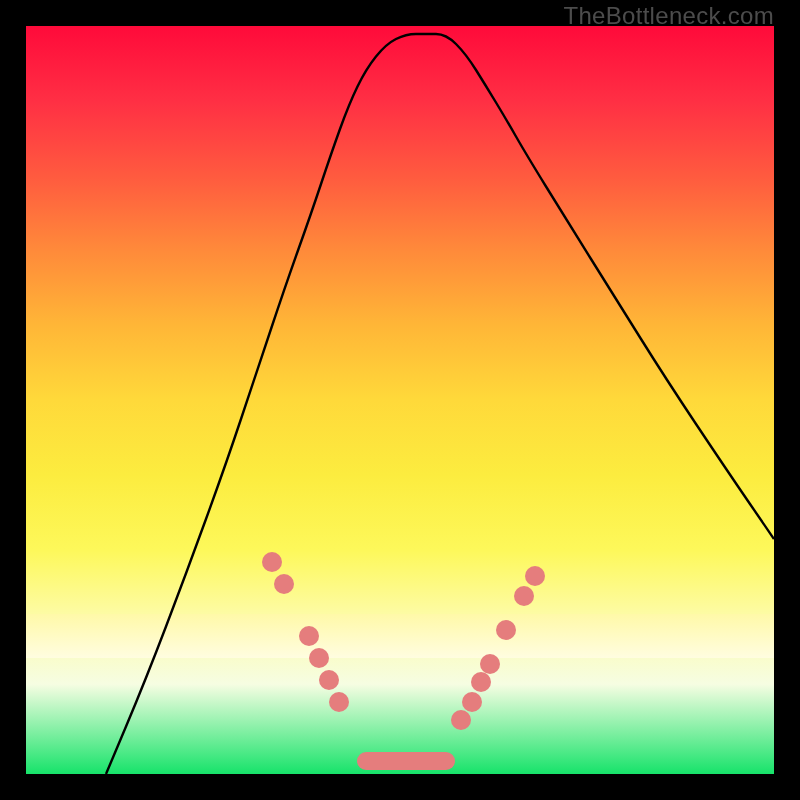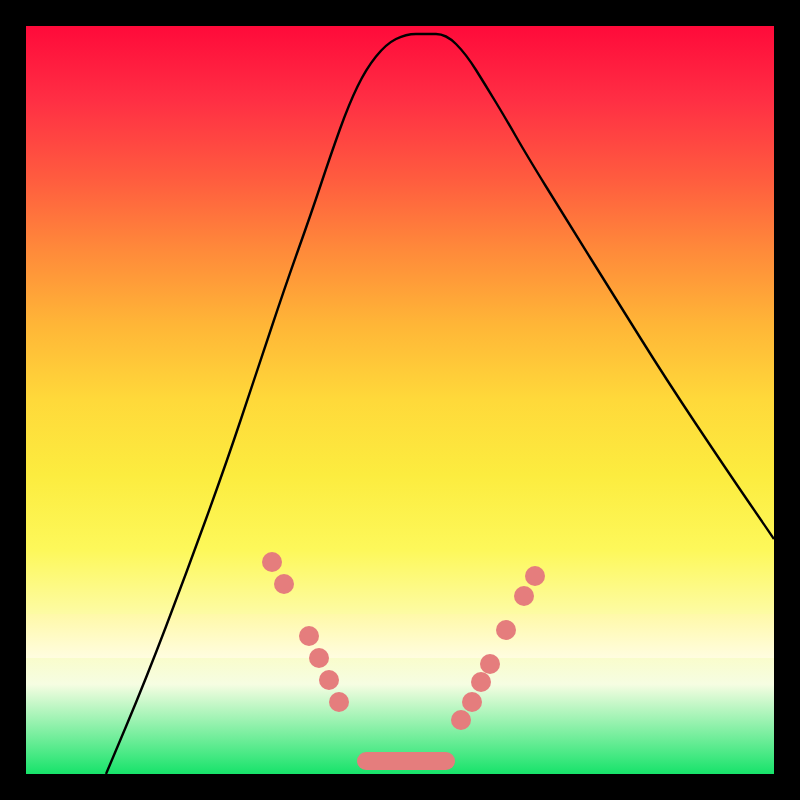--- a/index.html
+++ b/index.html
@@ -88,13 +88,14 @@
           <circle cx="446" cy="676" r="10" fill="#e57d7d"></circle>
           <circle cx="455" cy="656" r="10" fill="#e57d7d"></circle>
           <circle cx="464" cy="638" r="10" fill="#e57d7d"></circle>
           <circle cx="480" cy="604" r="10" fill="#e57d7d"></circle>
           <circle cx="498" cy="570" r="10" fill="#e57d7d"></circle>
           <circle cx="509" cy="550" r="10" fill="#e57d7d"></circle>
         </g>
     </svg>
   </div>
 
+  <div class="watermark">TheBottleneck.com</div>
 </div>
 
 </body></html>

